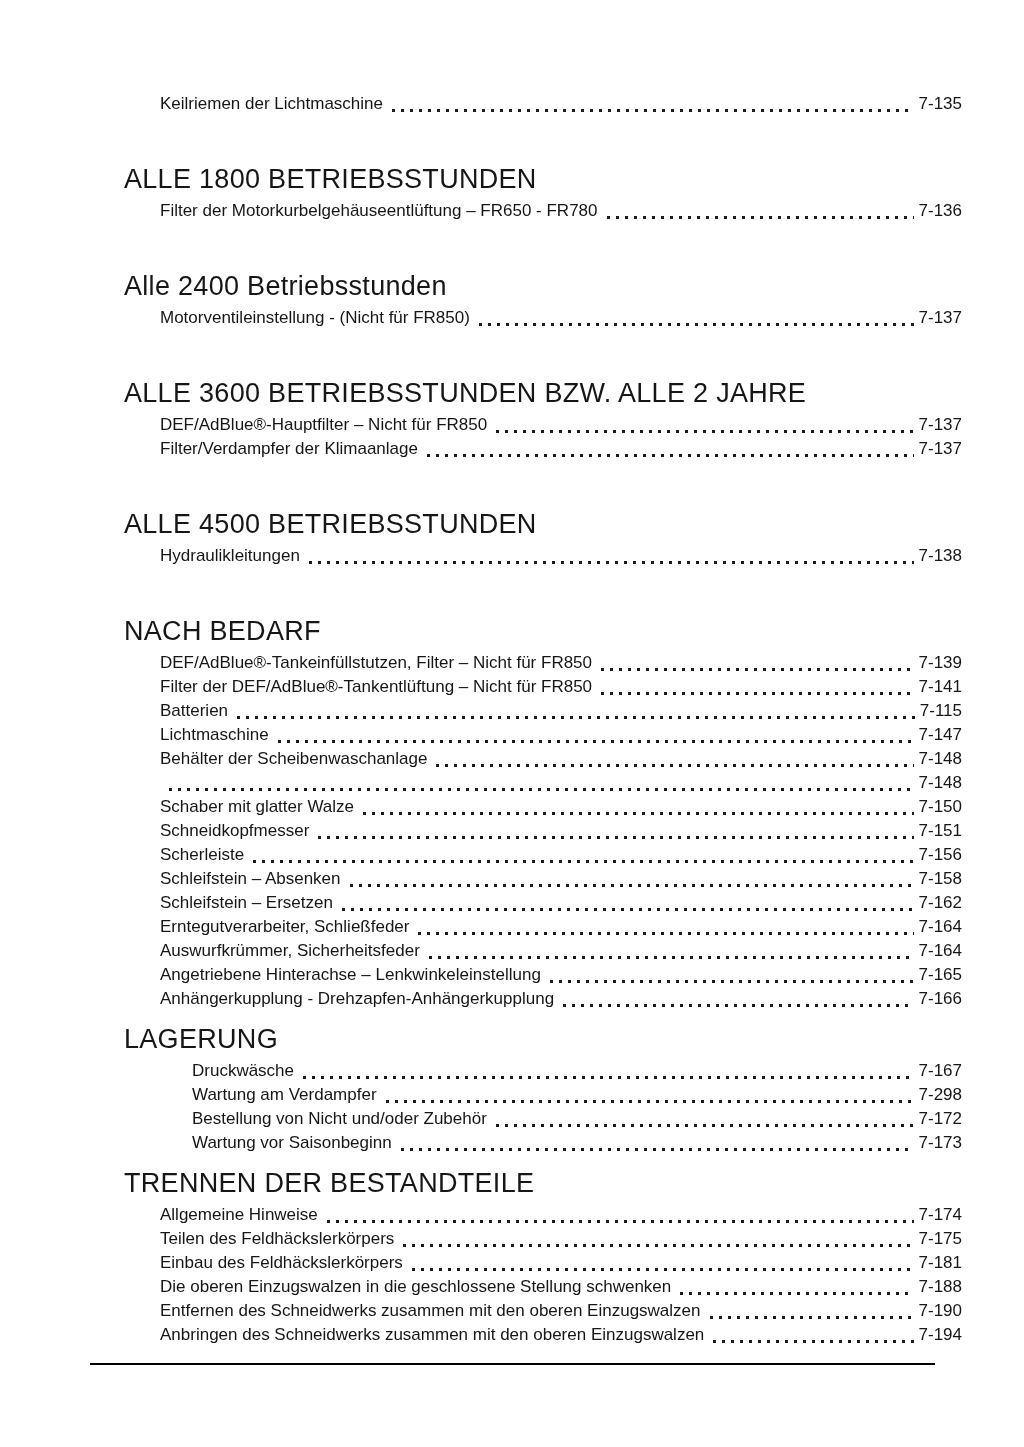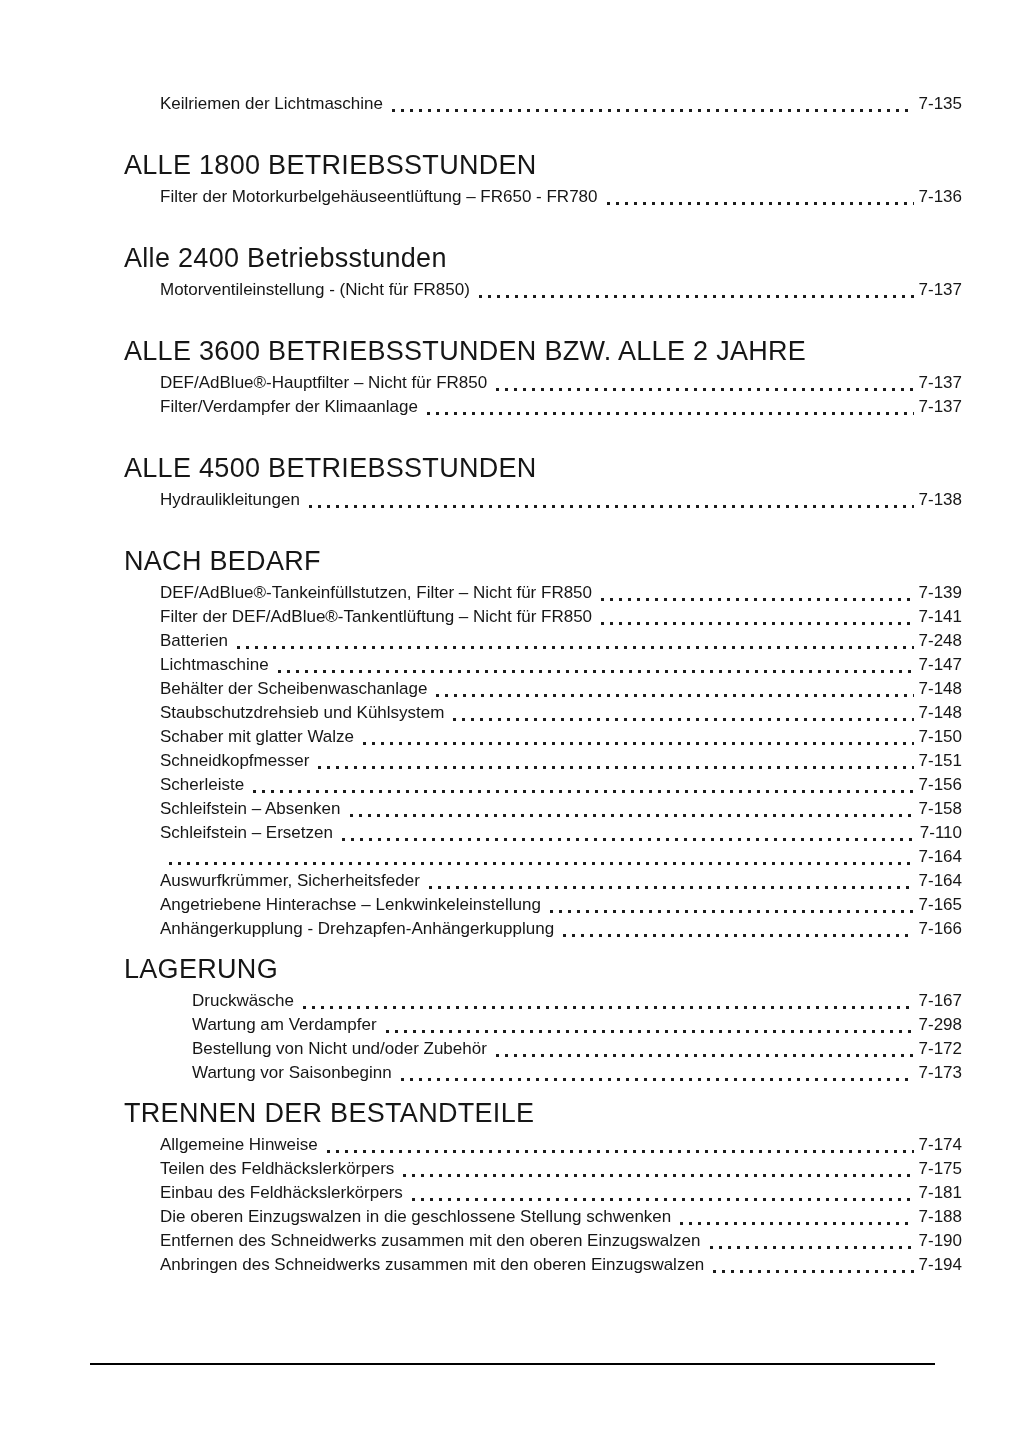--- a/index.html
+++ b/index.html
@@ -15,21 +15,21 @@
     font-family: "Liberation Sans", sans-serif;
     color: #1a1a1a;
     overflow: hidden;
   }
   .content {
     position: absolute;
     top: 92px;
     left: 124px;
     right: 62px;
   }
-  .toc-section { margin-top: 34px; }
+  .toc-section { margin-top: 48px; }
   .toc-section:first-child { margin-top: 0; }
   
   .toc-section:nth-child(7),
   .toc-section:nth-child(8) { margin-top: 13px; }
   
   .toc-section:nth-child(7) .entry { padding-left: 68px; }
 
   h2.section-heading {
     font-size: 27px;
     font-weight: 400;
@@ -129,34 +129,33 @@
           <span class="pagenum">7-139</span>
         </div>
         <div class="entry">
           <span class="label">Filter der DEF/AdBlue®-Tankentlüftung – Nicht für FR850</span>
           <span class="leader"></span>
           <span class="pagenum">7-141</span>
         </div>
         <div class="entry">
           <span class="label">Batterien</span>
           <span class="leader"></span>
-          <span class="pagenum">7-248</span>
+          <span class="pagenum">7-115</span>
         </div>
         <div class="entry">
           <span class="label">Lichtmaschine</span>
           <span class="leader"></span>
           <span class="pagenum">7-147</span>
         </div>
         <div class="entry">
           <span class="label">Behälter der Scheibenwaschanlage</span>
           <span class="leader"></span>
           <span class="pagenum">7-148</span>
         </div>
         <div class="entry">
-          <span class="label">Staubschutzdrehsieb und Kühlsystem</span>
           <span class="leader"></span>
           <span class="pagenum">7-148</span>
         </div>
         <div class="entry">
           <span class="label">Schaber mit glatter Walze</span>
           <span class="leader"></span>
           <span class="pagenum">7-150</span>
         </div>
         <div class="entry">
           <span class="label">Schneidkopfmesser</span>
@@ -169,23 +168,24 @@
           <span class="pagenum">7-156</span>
         </div>
         <div class="entry">
           <span class="label">Schleifstein – Absenken</span>
           <span class="leader"></span>
           <span class="pagenum">7-158</span>
         </div>
         <div class="entry">
           <span class="label">Schleifstein – Ersetzen</span>
           <span class="leader"></span>
-          <span class="pagenum">7-110</span>
-        </div>
-        <div class="entry">
+          <span class="pagenum">7-162</span>
+        </div>
+        <div class="entry">
+          <span class="label">Erntegutverarbeiter, Schließfeder</span>
           <span class="leader"></span>
           <span class="pagenum">7-164</span>
         </div>
         <div class="entry">
           <span class="label">Auswurfkrümmer, Sicherheitsfeder</span>
           <span class="leader"></span>
           <span class="pagenum">7-164</span>
         </div>
         <div class="entry">
           <span class="label">Angetriebene Hinterachse – Lenkwinkeleinstellung</span>

